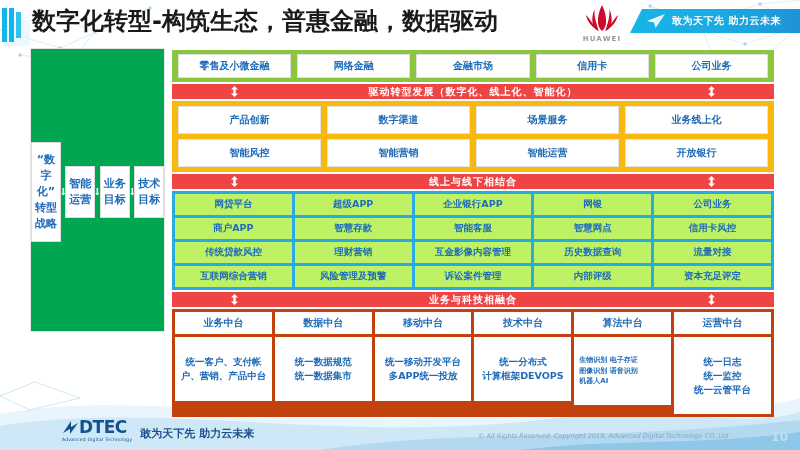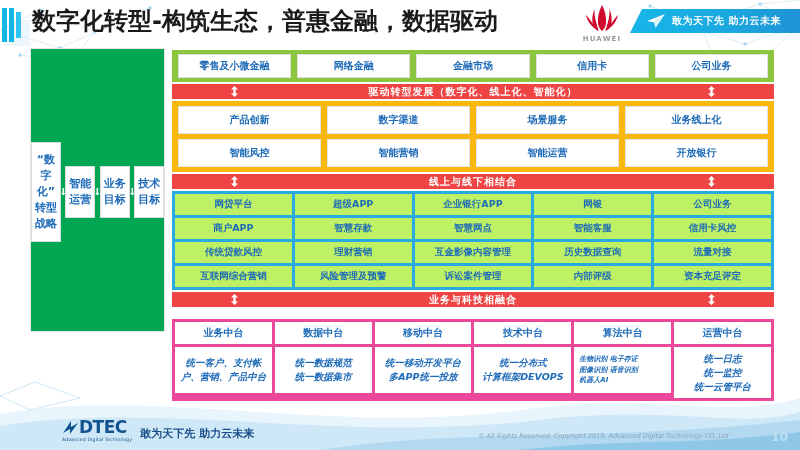--- a/index.html
+++ b/index.html
@@ -87,31 +87,31 @@
 
   .blue-band{background:#29abe2;padding:3px;margin-top:2px;box-sizing:border-box;}
   .blue-band .row{display:flex;gap:3px;}
   .blue-band .row + .row{margin-top:3px;}
   .blue-band .cell{
     flex:1;background:#bef264;text-align:center;
     font-size:9.5px;font-weight:bold;color:#1e6bb8;padding:4px 0;box-sizing:border-box;
     white-space:nowrap;overflow:hidden;
   }
 
-  .navy-band{background:#ec4899;padding:3px;margin-top:12px;box-sizing:border-box;}
+  .navy-band{background:#c2410c;padding:3px;margin-top:2px;box-sizing:border-box;}
   .navy-band .cols{display:flex;gap:3px;}
   .navy-band .col{flex:1;display:flex;flex-direction:column;gap:3px;}
   .navy-band .head{
     background:#fff;text-align:center;font-size:10px;font-weight:bold;color:#1e6bb8;
     padding:4px 0;box-sizing:border-box;
   }
   .navy-band .body{
     background:#fff;text-align:center;font-size:9.5px;font-weight:bold;color:#1e6bb8;
-    padding:5px 2px;min-height:46px;line-height:1.45;box-sizing:border-box;
-    display:flex;flex-direction:column;justify-content:center;white-space:pre-line;font-style:italic;
+    padding:18px 2px;min-height:46px;line-height:1.45;box-sizing:border-box;
+    display:flex;flex-direction:column;justify-content:center;white-space:pre-line;
   }
   .navy-band .body.small{font-size:7px;line-height:1.5;text-align:left;padding-left:5px;}
 
   
   .footer{position:absolute;left:0;bottom:0;width:800px;height:48px;z-index:4;}
   .dtec{position:absolute;left:62px;bottom:8px;display:flex;align-items:flex-end;}
   .dtec-mark{display:flex;align-items:center;}
   .dtec-txt{font-size:17px;font-weight:bold;color:#12528f;letter-spacing:-0.5px;line-height:1;}
   .dtec-sub{font-size:4.5px;color:#12528f;letter-spacing:0.2px;margin-top:1px;}
   .dtec-slogan{
@@ -261,22 +261,22 @@
       <div class="row">
         <div class="cell">网贷平台</div>
         <div class="cell">超级APP</div>
         <div class="cell">企业银行APP</div>
         <div class="cell">网银</div>
         <div class="cell">公司业务</div>
       </div>
       <div class="row">
         <div class="cell">商户APP</div>
         <div class="cell">智慧存款</div>
+        <div class="cell">智能客服</div>
         <div class="cell">智慧网点</div>
-        <div class="cell">智能客服</div>
         <div class="cell">信用卡风控</div>
       </div>
       <div class="row">
         <div class="cell">传统贷款风控</div>
         <div class="cell">理财营销</div>
         <div class="cell">互金影像内容管理</div>
         <div class="cell">历史数据查询</div>
         <div class="cell">流量对接</div>
       </div>
       <div class="row">

